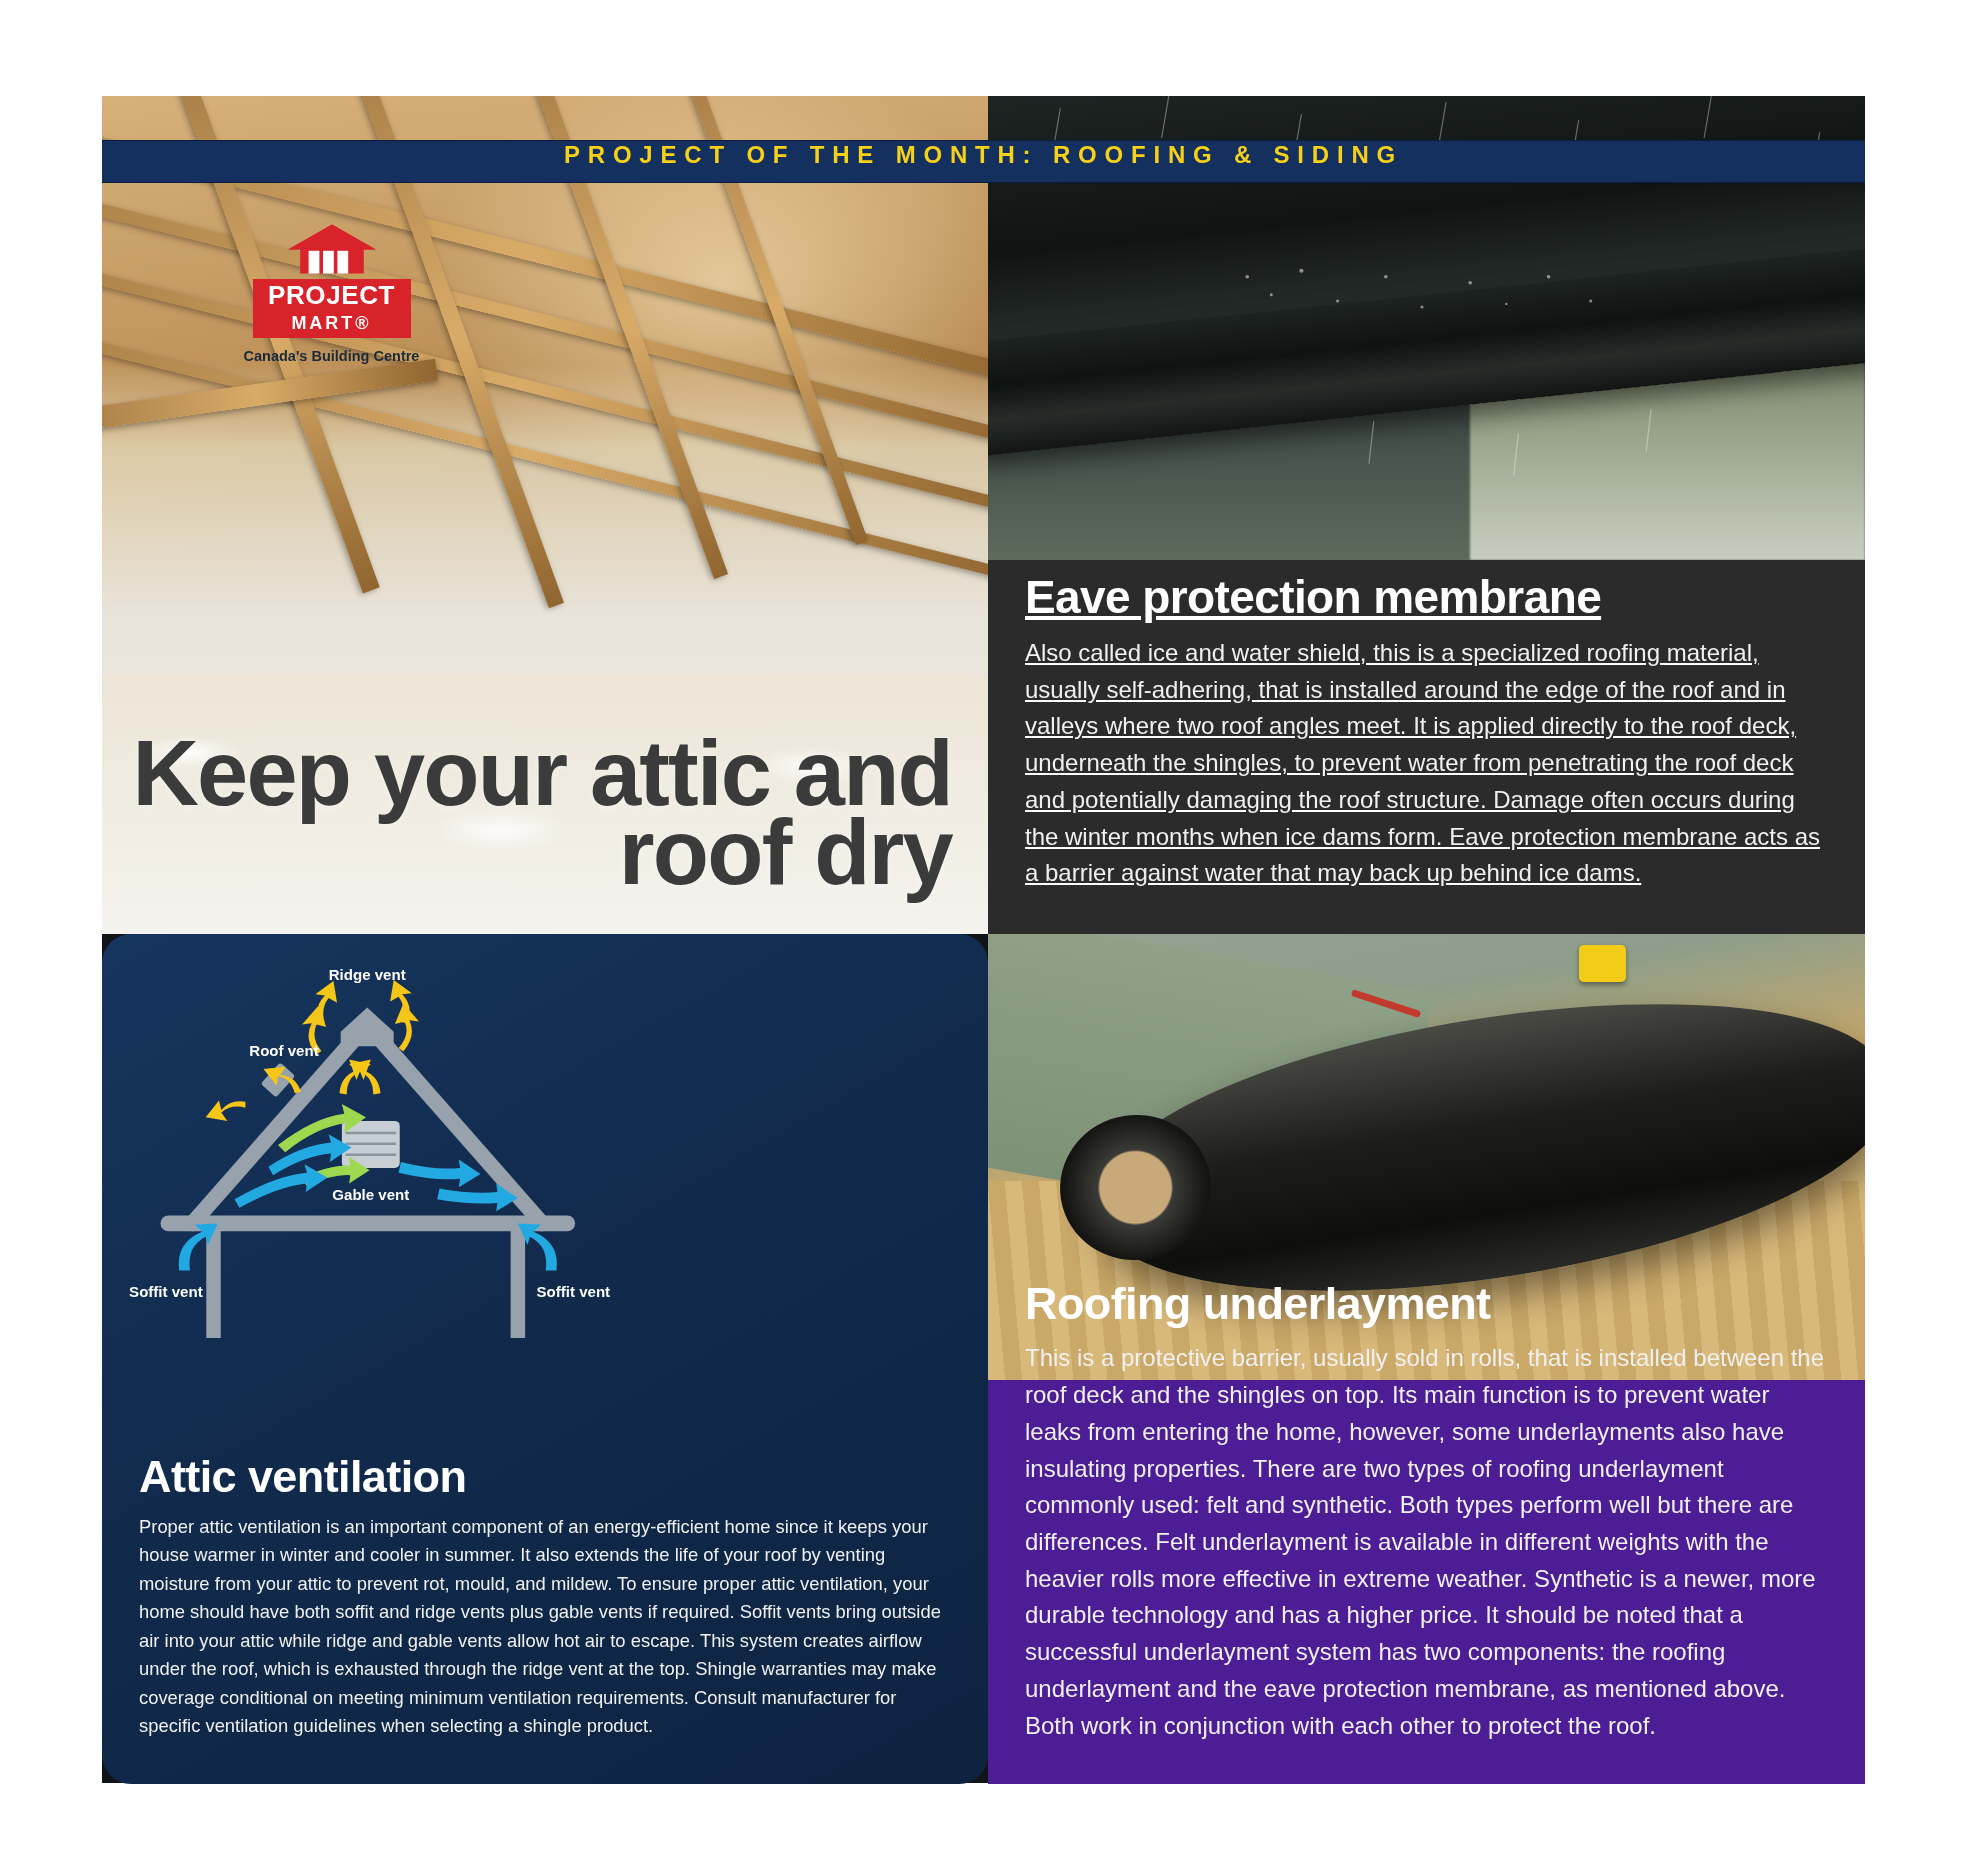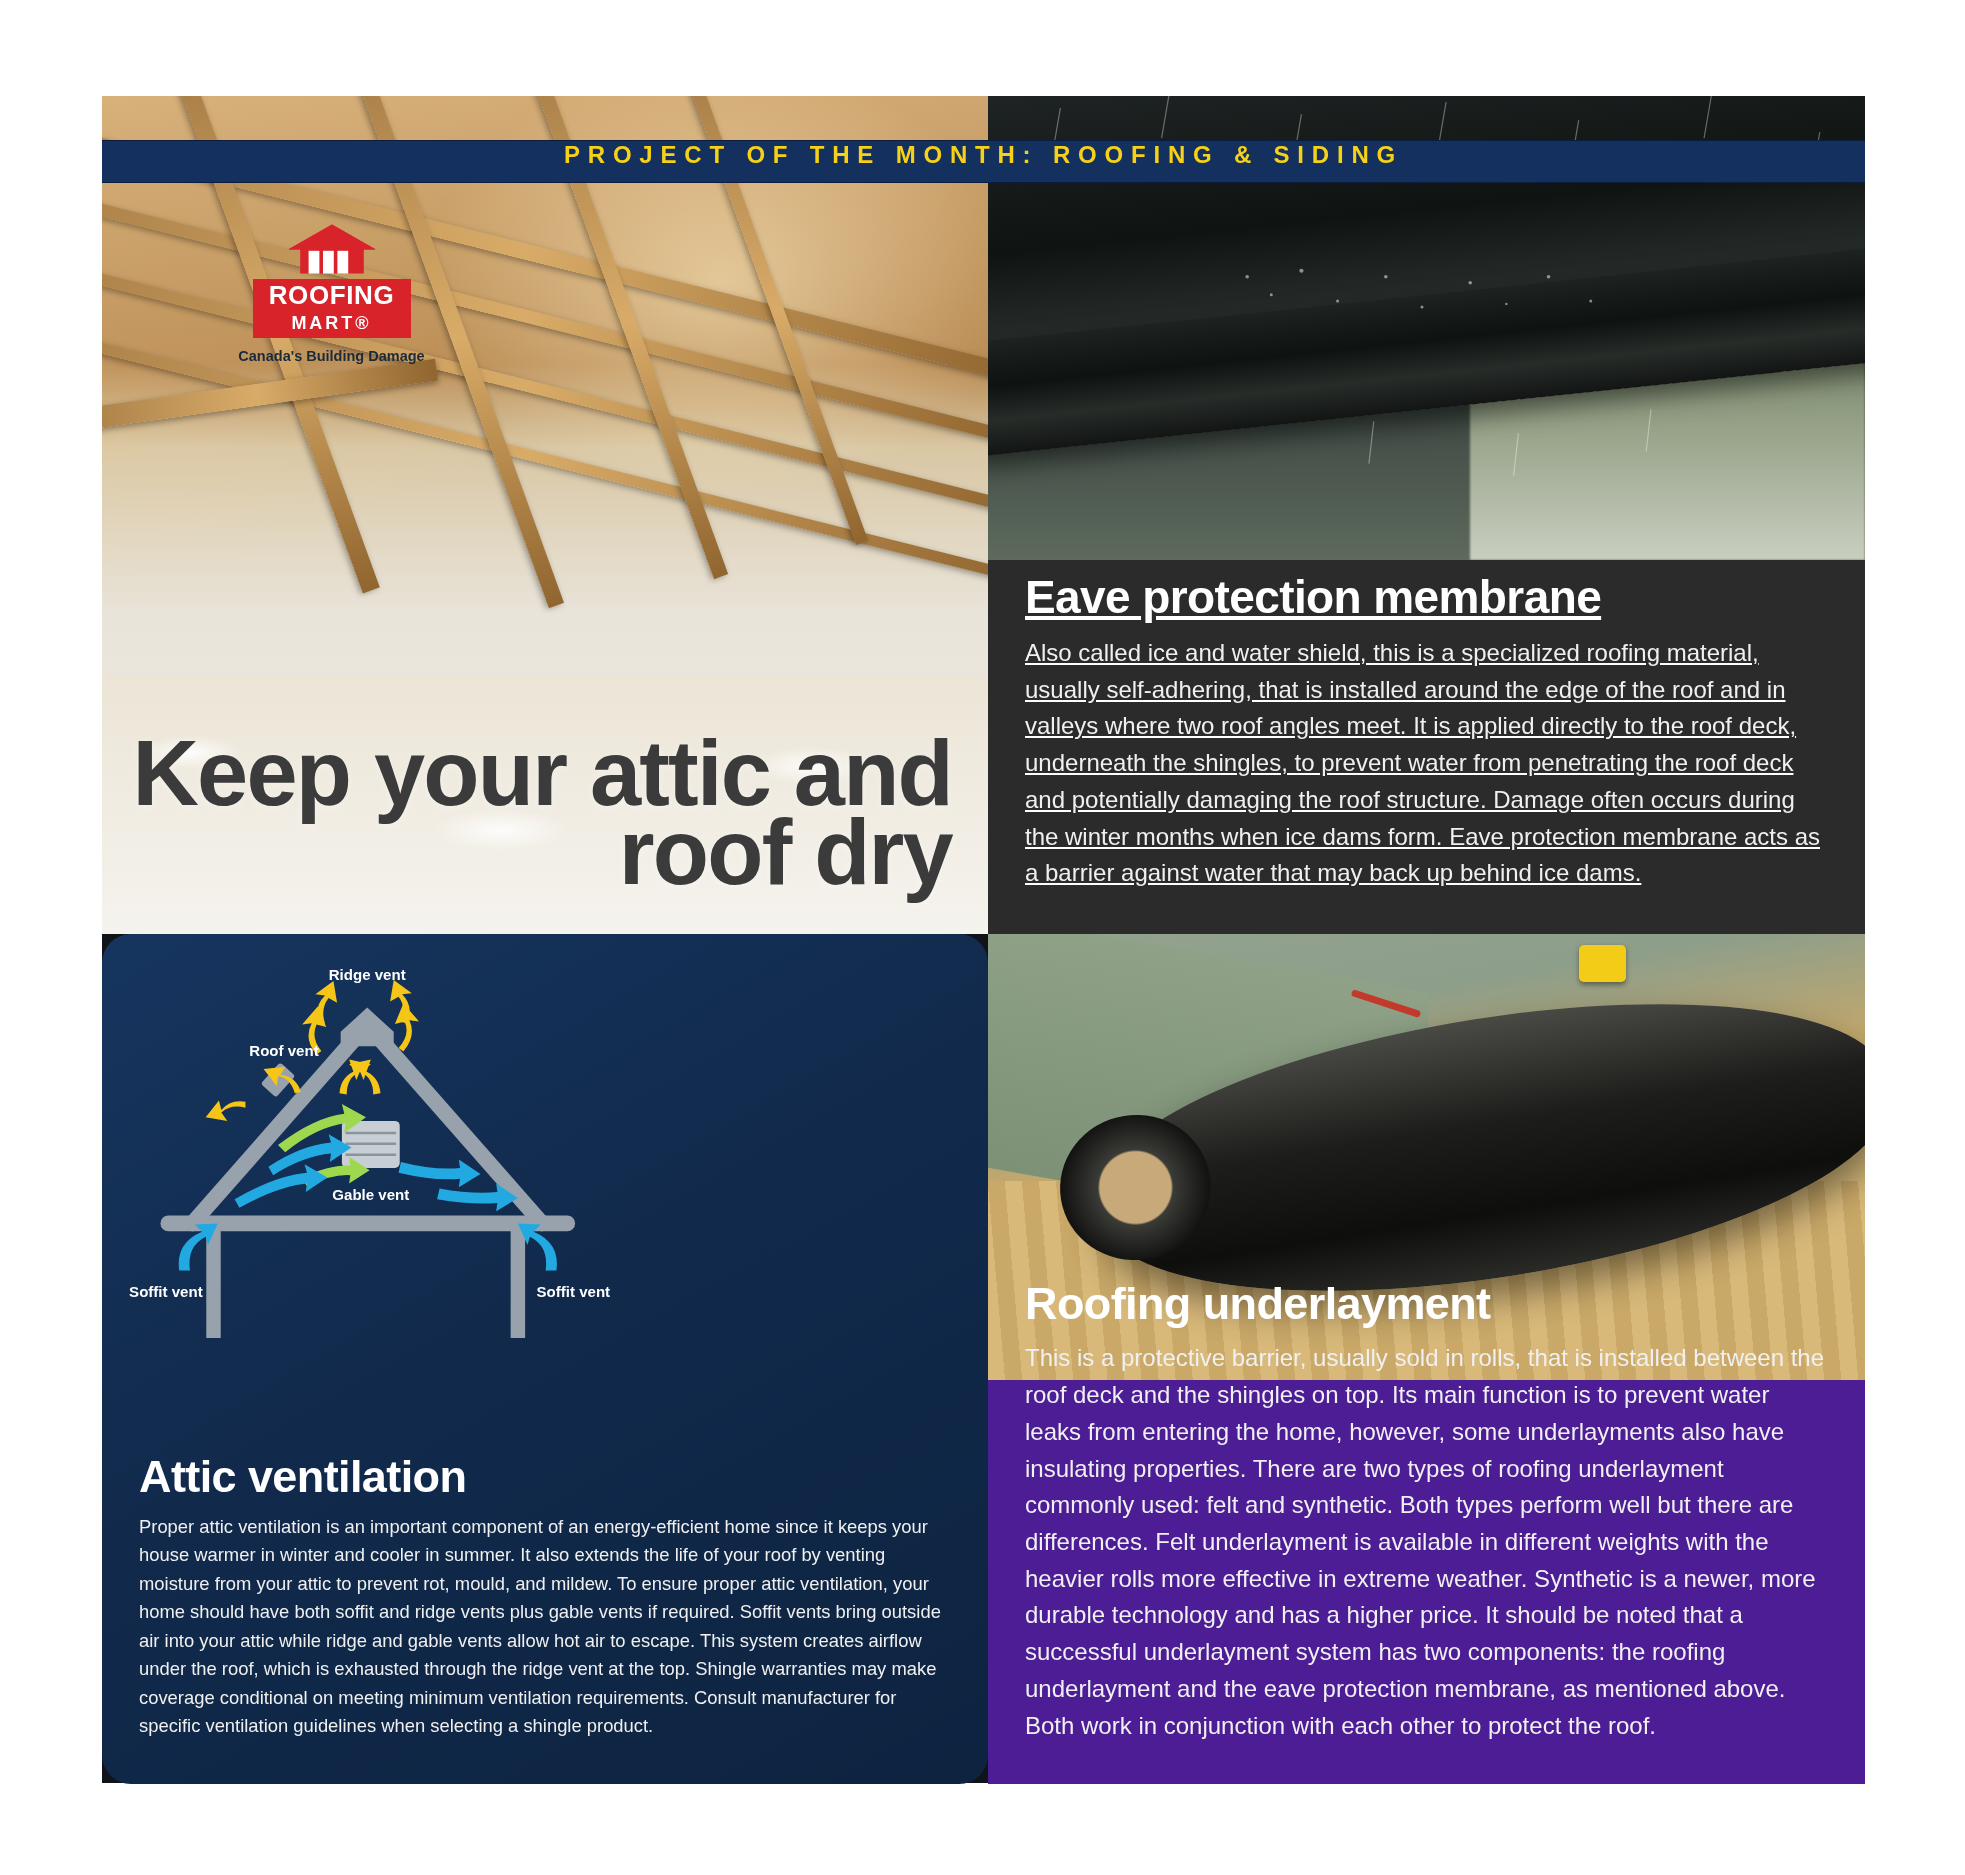--- a/index.html
+++ b/index.html
@@ -273,25 +273,25 @@
         <div class="logo-mark">
           <svg width="90" height="52" viewBox="0 0 150 86" aria-hidden="true">
             <path d="M75 2 L148 44 L128 44 L128 84 L22 84 L22 44 L2 44 Z" fill="#d8232a"></path>
             <rect x="36" y="46" width="18" height="38" fill="#ffffff"></rect>
             <rect x="60" y="46" width="18" height="38" fill="#ffffff"></rect>
             <rect x="84" y="46" width="18" height="38" fill="#ffffff"></rect>
             <path d="M75 2 L148 44 L128 44 L75 14 L22 44 L2 44 Z" fill="#d8232a"></path>
           </svg>
         </div>
         <div class="logo-word">
-          <div>ROOFING</div>
+          <div>PROJECT</div>
           <div class="l2">MART®</div>
         </div>
         <div class="logo-tag">
-          <span>Canada's </span><b>Building</b><span> Damage</span>
+          <span>Canada's </span><b>Building</b><span> Centre</span>
         </div>
       </div>
 
       <div class="headline">Keep your attic and roof dry</div>
     </div>
 
     <div class="q2">
       <div class="photo">
         <div class="trees"></div>
         <div class="ground"></div>

